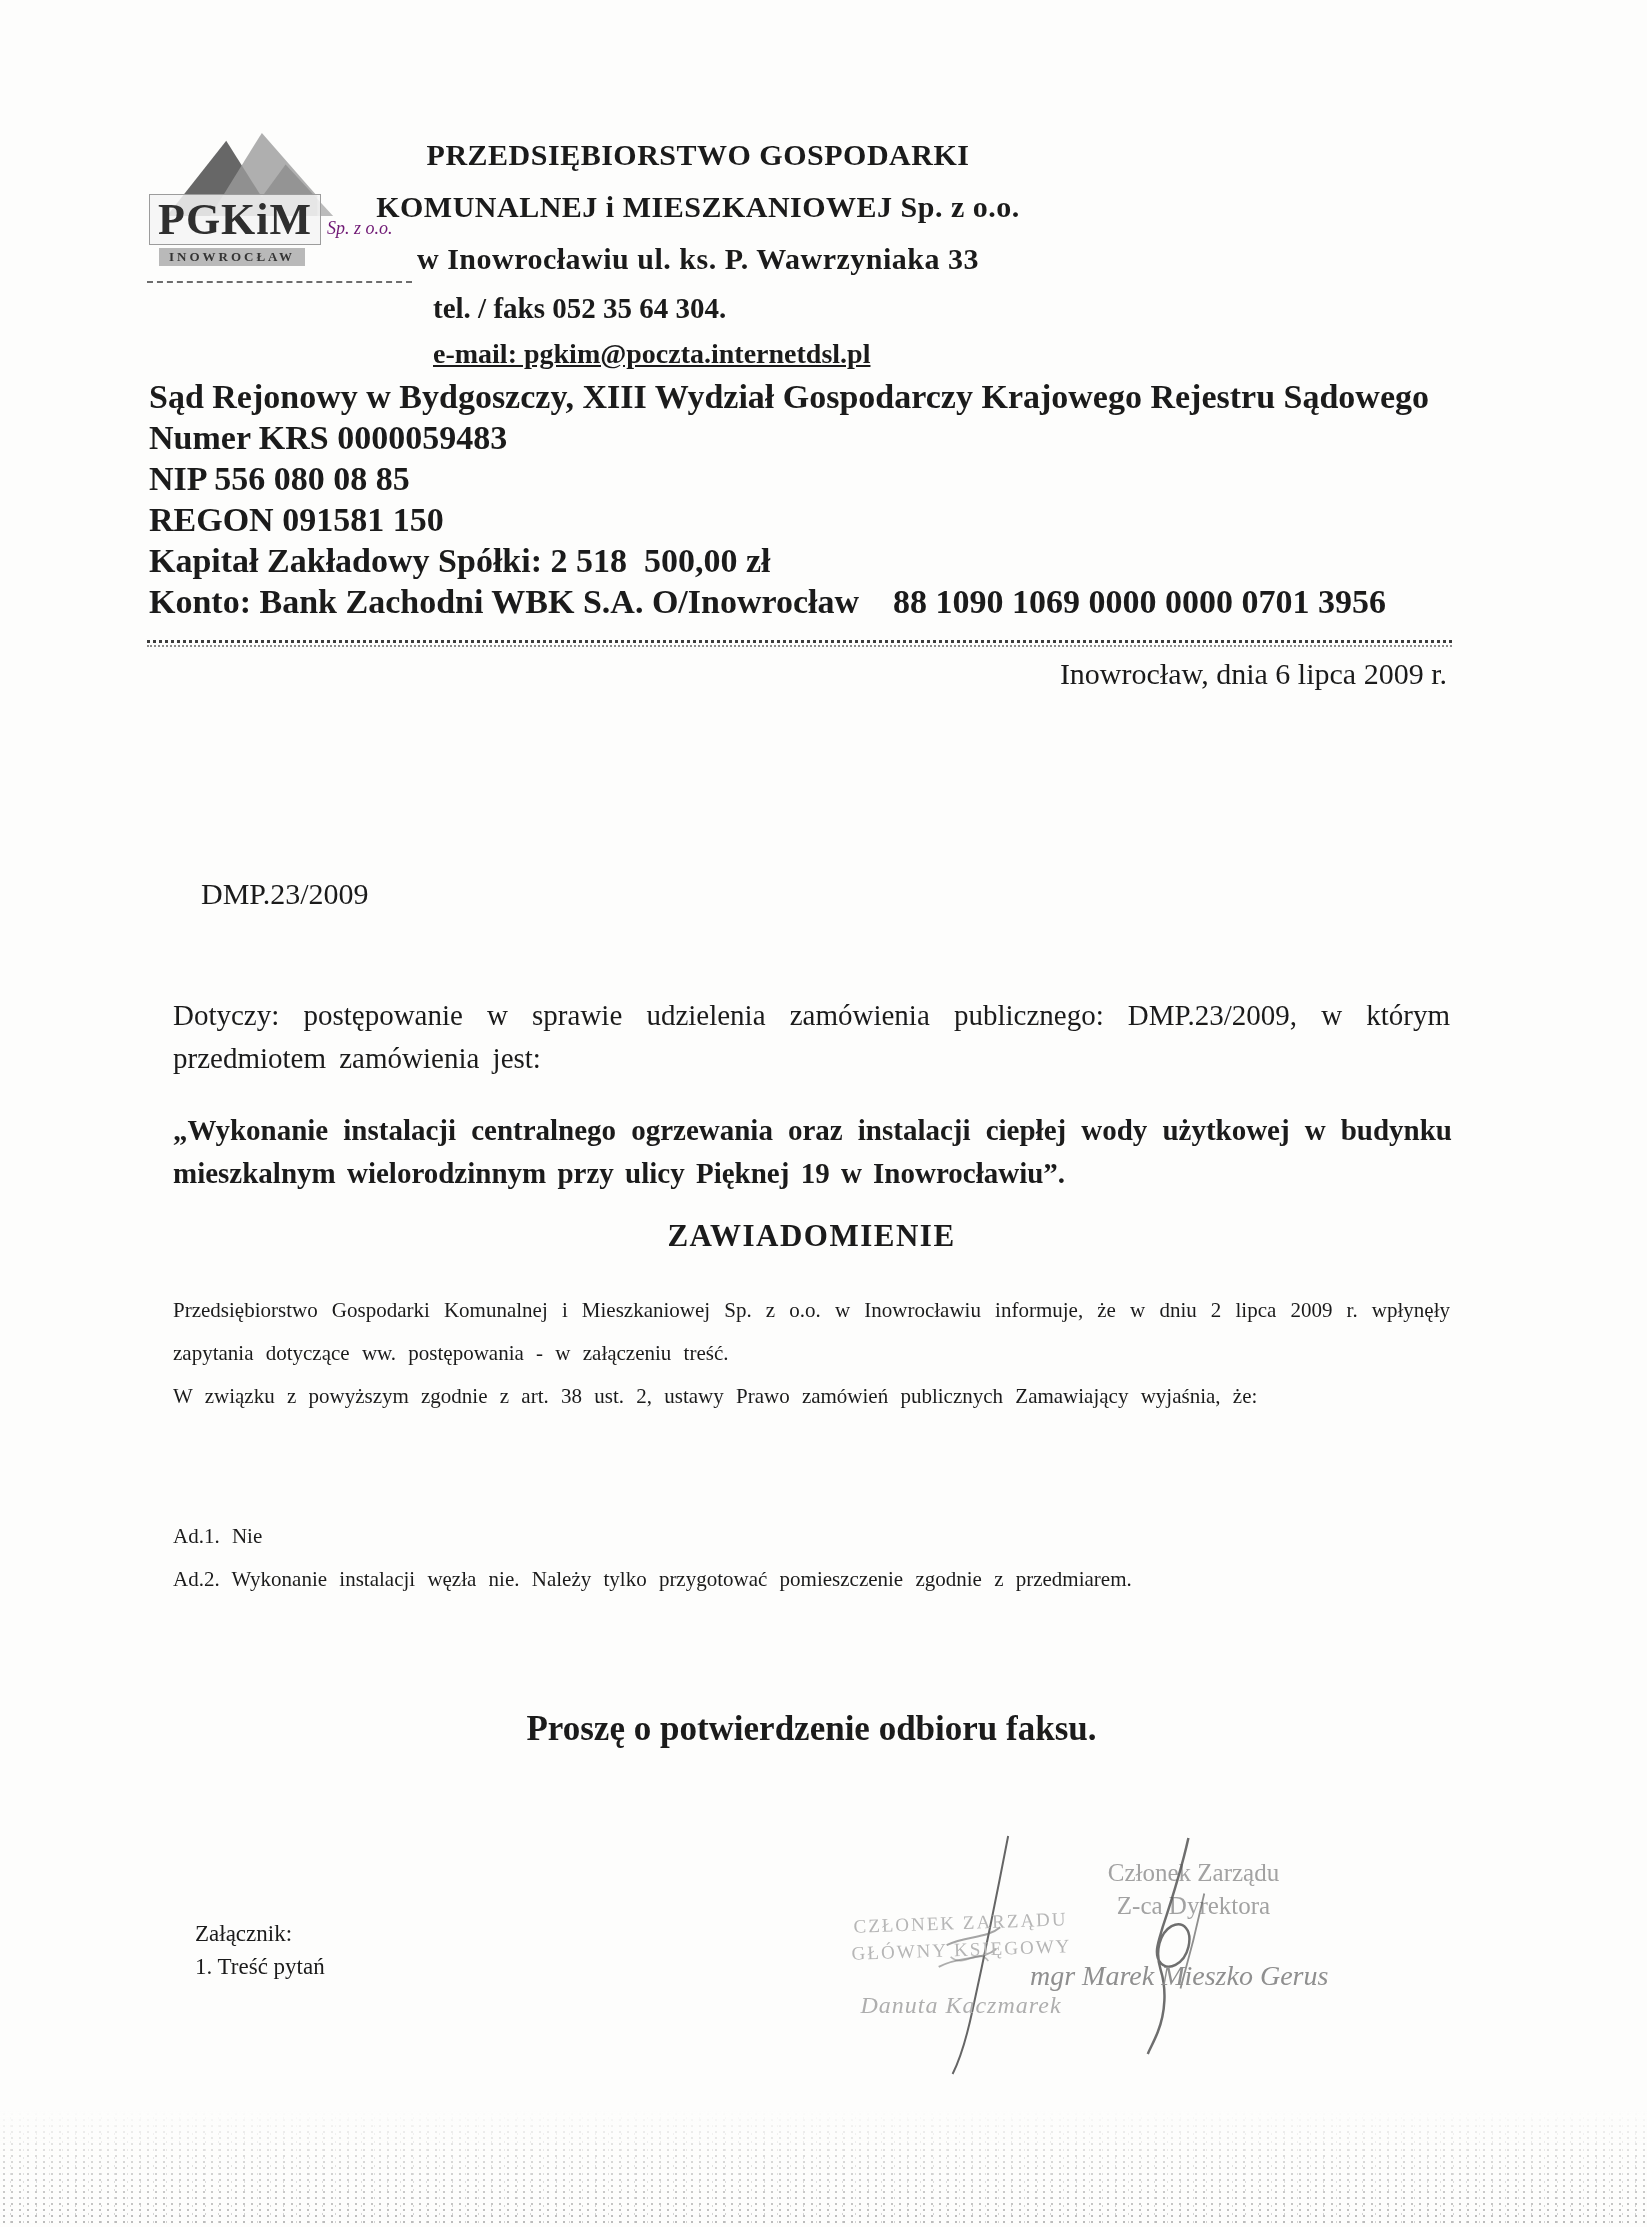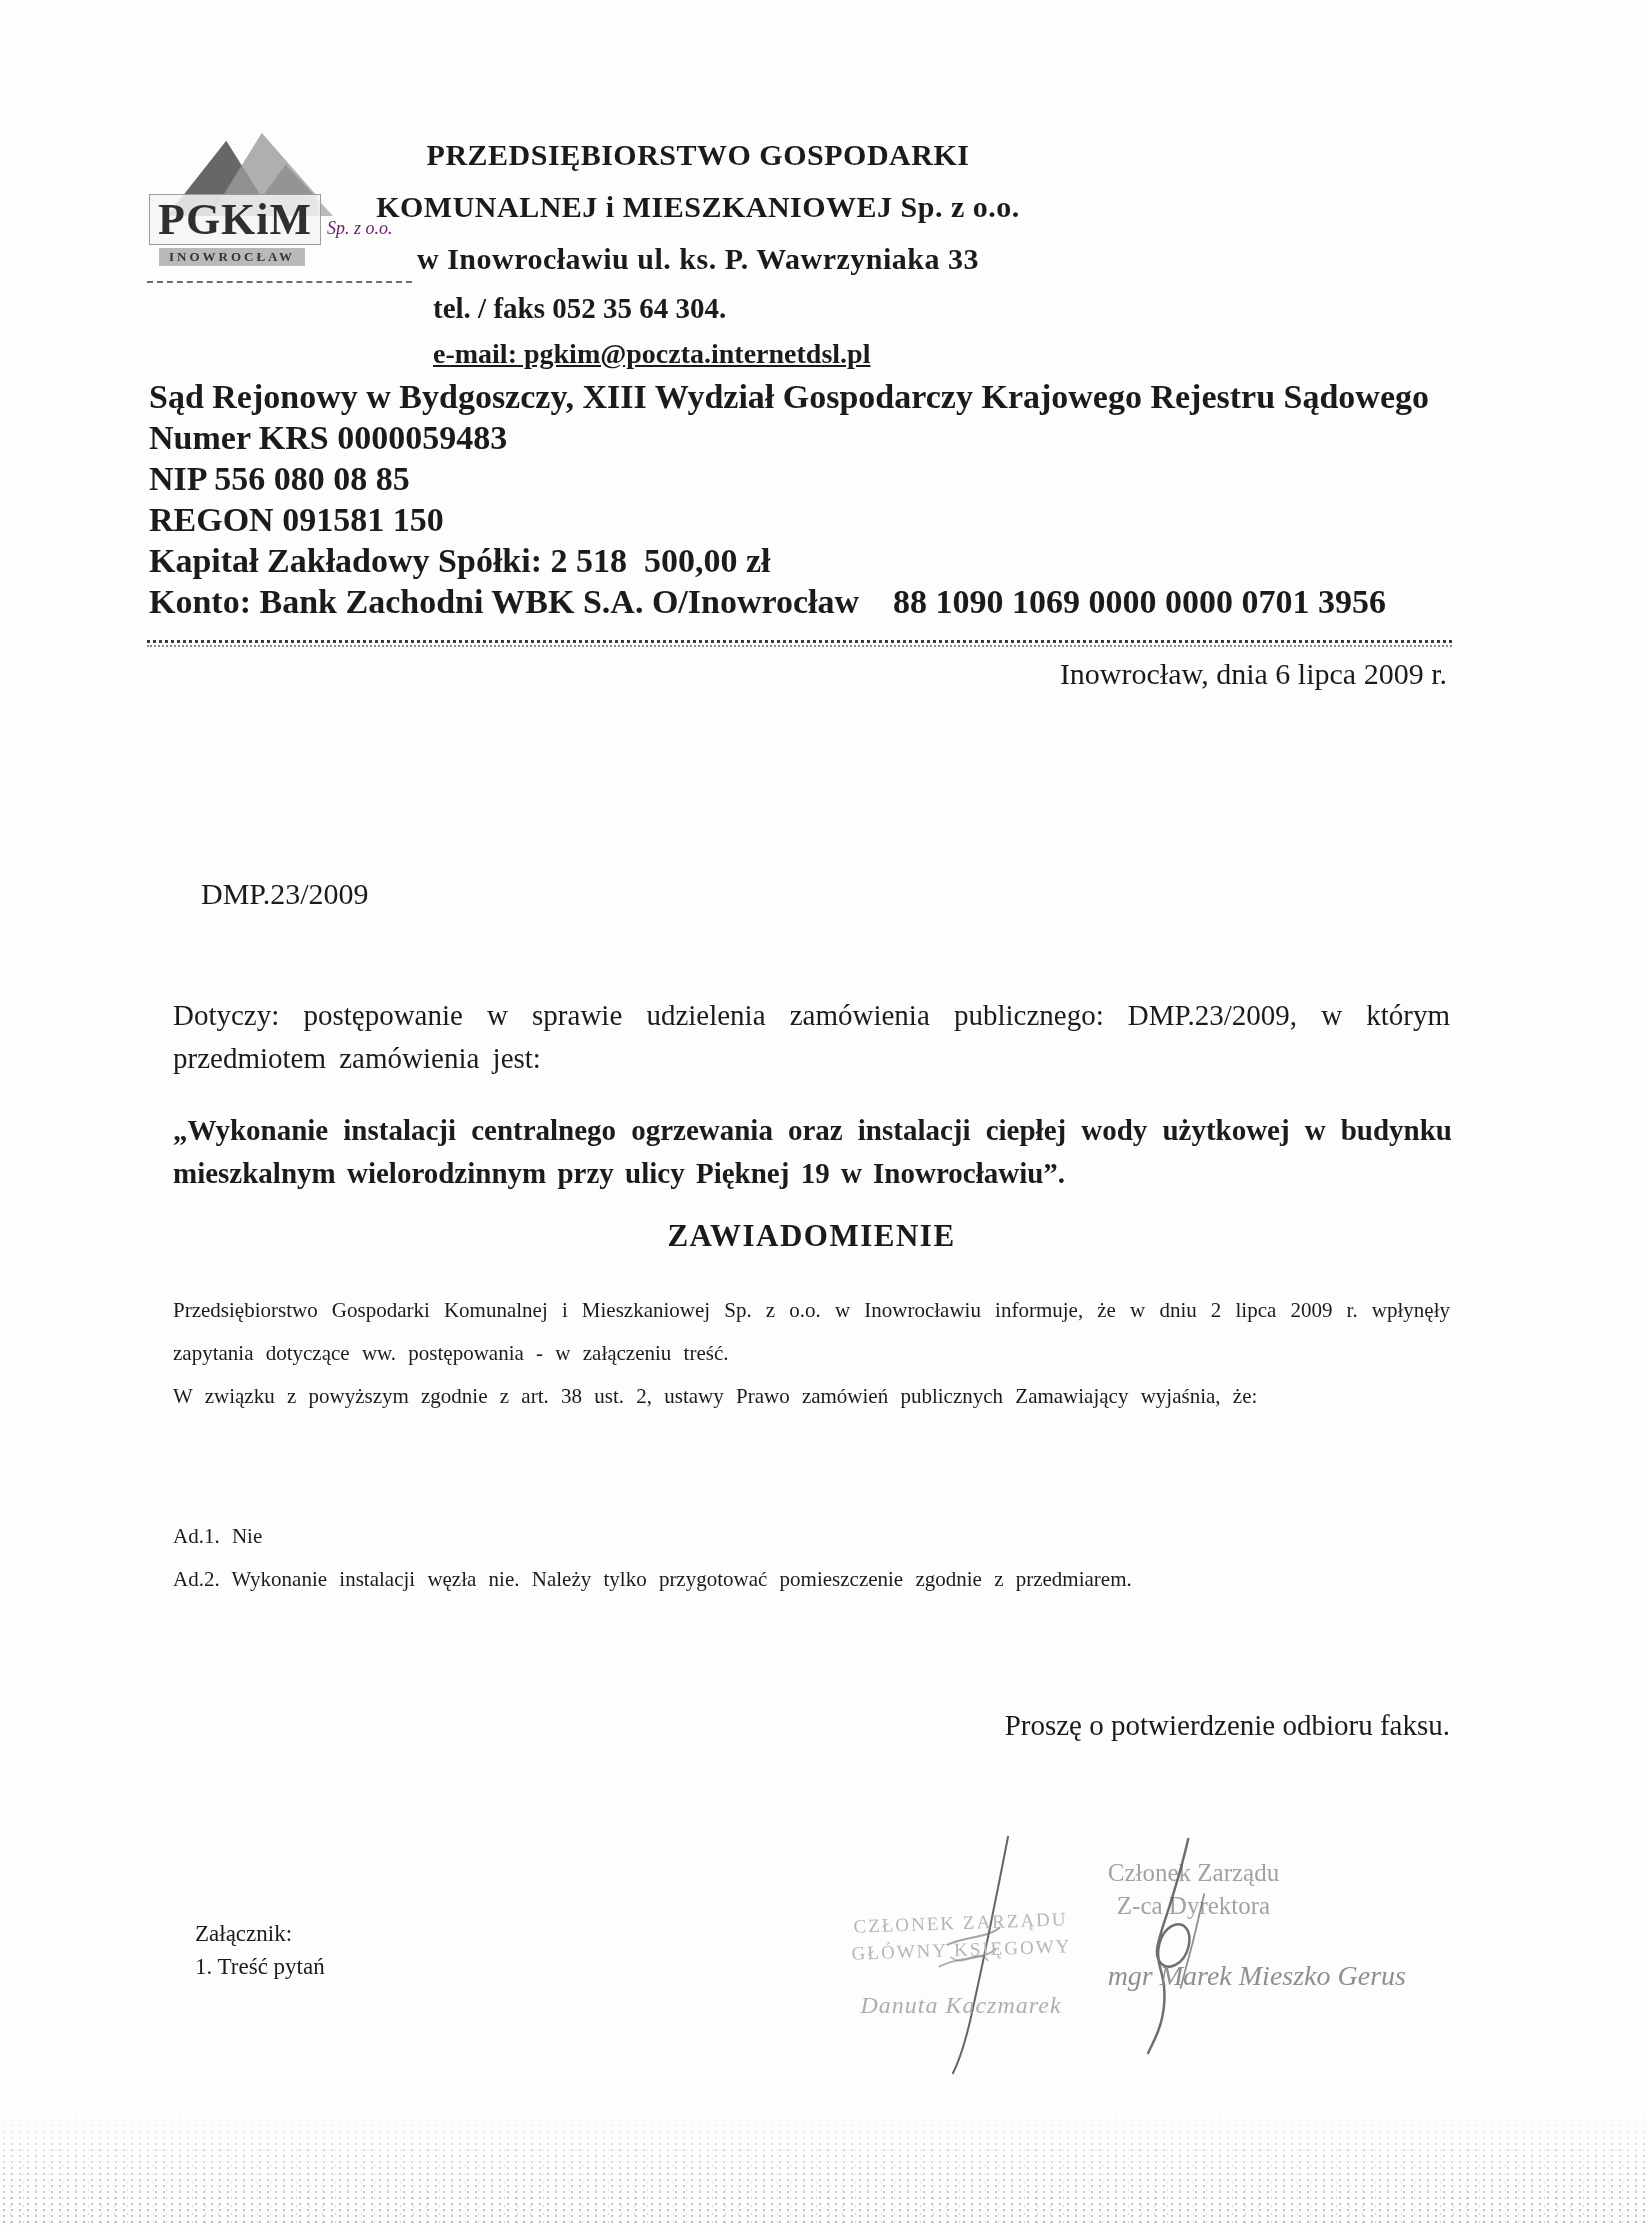--- a/index.html
+++ b/index.html
@@ -45,37 +45,37 @@
 
   .regarding { position:absolute; left:173px; top:994px; width:1277px;
                font-size:29px; line-height:43px; text-align:justify; word-spacing:6px; }
   .subject   { position:absolute; left:173px; top:1109px; width:1279px; font-weight:bold;
                font-size:29px; line-height:43px; text-align:justify; word-spacing:4px; }
   .heading   { position:absolute; left:173px; top:1218px; width:1277px; text-align:center;
                font-weight:bold; font-size:31px; letter-spacing:1.5px; }
   .bodytext  { position:absolute; left:173px; top:1289px; width:1277px; }
   .bodytext p, .answers p { font-size:21px; line-height:43px; text-align:justify; word-spacing:7px; }
   .answers   { position:absolute; left:173px; top:1515px; width:1277px; }
-  .closing   { position:absolute; left:173px; top:1709px; width:1277px; text-align:right; font-size:29px; }
+  .closing   { position:absolute; left:173px; top:1709px; width:1277px; text-align:center; font-size:35px;font-weight:bold; }
 
   
   .attachments { position:absolute; left:195px; top:1917px; font-size:23px; line-height:33px; }
 
   
   .sig-left-stroke  { position:absolute; left:891px; top:1830px; width:149px; height:248px; }
   .sig-left-stamp   { position:absolute; left:837px; top:1909px; width:248px; text-align:center;
                       color:#b6b6b6; font-size:19px; line-height:27px; letter-spacing:2px;
                       transform:rotate(-2deg); white-space:nowrap; }
   .sig-left-name    { position:absolute; left:837px; top:1992px; width:248px; text-align:center;
                       color:#aeaeae; font-style:italic; font-size:24px; letter-spacing:1px; white-space:nowrap; }
 
   .sig-right-stroke { position:absolute; left:1109px; top:1834px; width:139px; height:222px; }
   .sig-right-titles { position:absolute; left:1020px; top:1856px; width:347px; text-align:center;
                       color:#a2a2a2; font-size:25px; line-height:33px; }
-  .sig-right-name   { position:absolute; left:1030px; top:1960px; width:376px; text-align:right;
+  .sig-right-name   { position:absolute; left:1030px; top:1960px; width:376px; text-align:left;
                       font-style:italic; color:#8f8f8f; font-size:28px; white-space:nowrap; }
 
   
   .scan-noise {
     position:absolute; left:0; bottom:0; width:1647px; height:117px; opacity:.8;
     background-image:
       radial-gradient(#9a9a9a 1.1px, transparent 1.3px),
       radial-gradient(#bdbdbd 1px,  transparent 1.1px);
     background-size:8px 6px, 13px 8px;
     background-position:0 0, 4px 3px;

